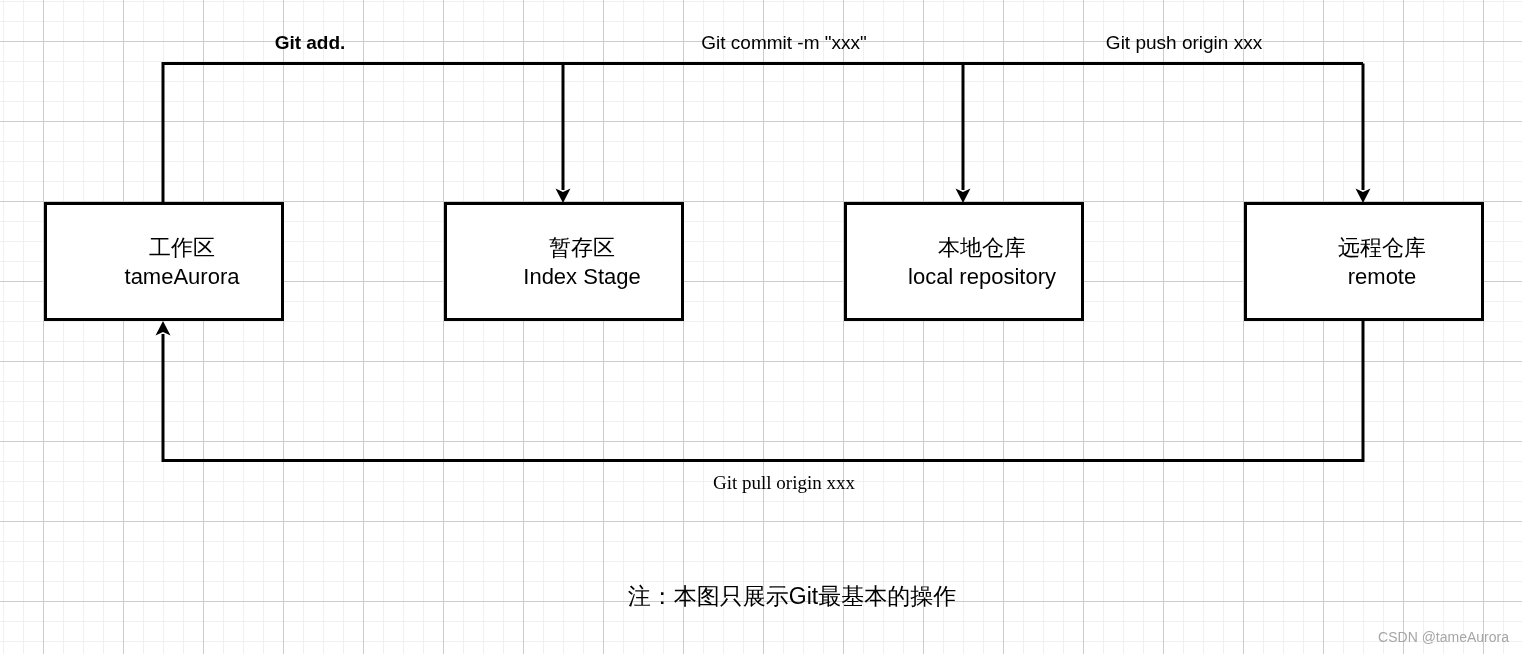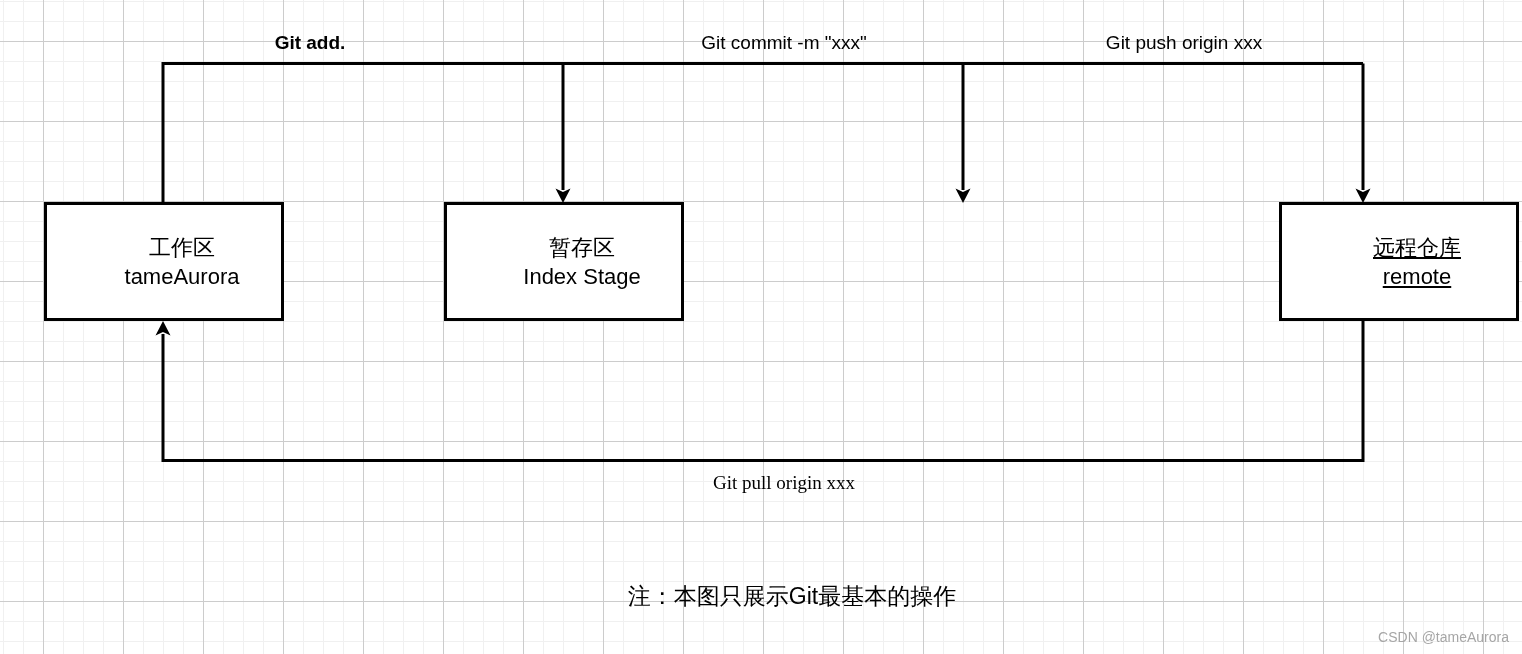--- a/index.html
+++ b/index.html
@@ -54,21 +54,21 @@
     align-items: center;
     justify-content: center;
     text-align: center;
     font-size: 22px;
     line-height: 29px;
     padding-left: 36px;
   }
   .node-workspace   { left: 44px; }
   .node-index       { left: 444px; }
   .node-local       { left: 844px; }
-  .node-remote      { left: 1279px; text-decoration: underline; }
+  .node-remote      { left: 1244px; }
   .edge-label {
     position: absolute;
     transform: translateX(-50%);
     white-space: nowrap;
     font-size: 19px;
     line-height: 25px;
     text-align: center;
   }
   .label-add    { left: 310px;  top: 30px; font-weight: bold; }
   .label-commit { left: 784px;  top: 30px; }
@@ -114,20 +114,24 @@
   </svg>
 
   <div class="node node-workspace">
     <div>工作区</div>
     <div>tameAurora</div>
   </div>
   <div class="node node-index">
     <div>暂存区</div>
     <div>Index Stage</div>
   </div>
+  <div class="node node-local">
+    <div>本地仓库</div>
+    <div>local repository</div>
+  </div>
   <div class="node node-remote">
     <div>远程仓库</div>
     <div>remote</div>
   </div>
 
   <div class="edge-label label-add">Git add.</div>
   <div class="edge-label label-commit">Git commit -m "xxx"</div>
   <div class="edge-label label-push">Git push origin xxx</div>
   <div class="edge-label label-pull">Git pull origin xxx</div>
 

